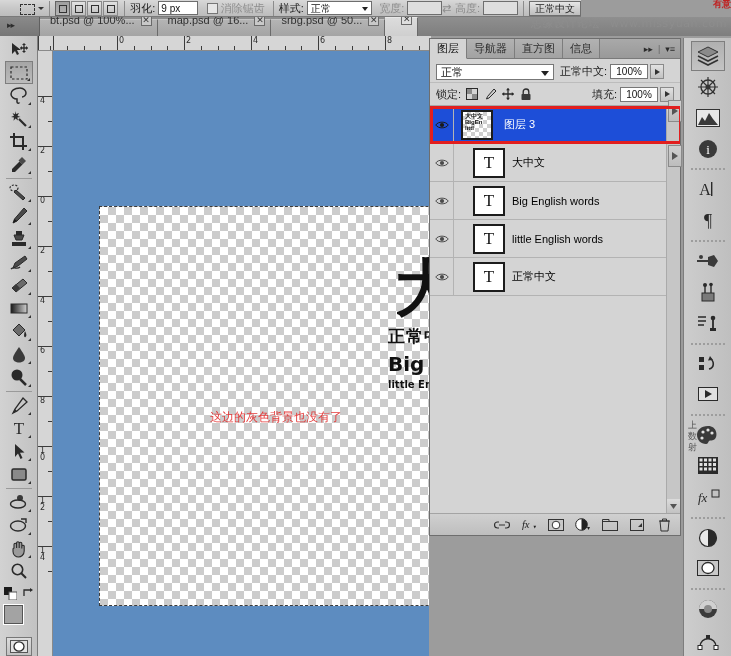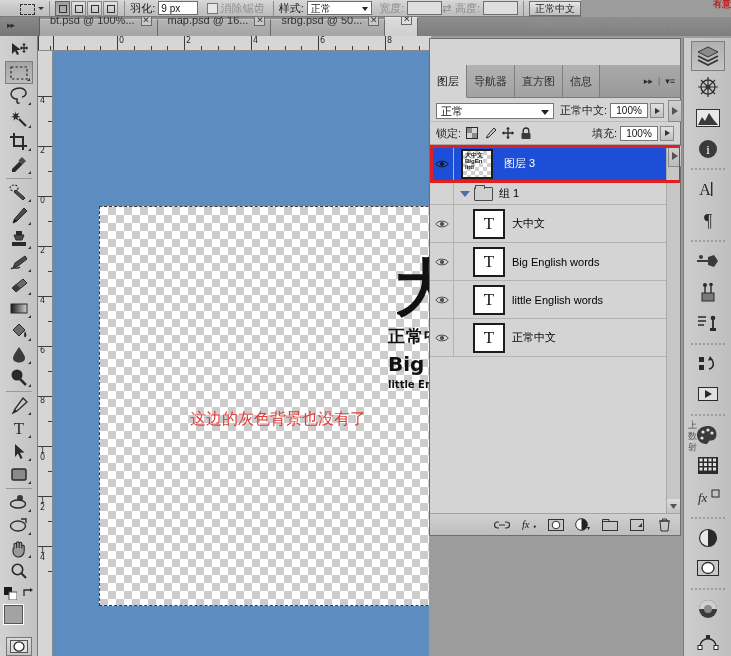--- a/index.html
+++ b/index.html
@@ -179,22 +179,22 @@
     position: absolute; left: 46px; top: 155px; width: 420px; height: 400px;
     background-color: #ffffff;
     background-image:
       linear-gradient(45deg, #cccccc 25%, transparent 25%, transparent 75%, #cccccc 75%),
       linear-gradient(45deg, #cccccc 25%, transparent 25%, transparent 75%, #cccccc 75%);
     background-size: 16px 16px;
     background-position: 0 0, 8px 8px;
     border: 1px dashed #3a3a3a;
   }
   #red-note {
-    position: absolute; left: 90px; top: 202px;
-    font-size: 16px; color: #e33b3b; white-space: nowrap;
+    position: absolute; left: 110px; top: 202px;
+    font-size: 12px; color: #e33b3b; white-space: nowrap;
     font-family: "DejaVu Sans", sans-serif;
   }
   #big-cn {
     position: absolute; left: 295px; top: 50px;
     font-size: 62px; color: #111; line-height: 62px; font-weight: bold;
     font-family: "DejaVu Sans", sans-serif;
   }
   #normal-cn {
     position: absolute; left: 288px; top: 118px;
     font-size: 17px; color: #111; letter-spacing: 1px; font-weight: bold;
@@ -211,23 +211,23 @@
     font-family: "DejaVu Sans", sans-serif;
   }
 
   
   #layers-panel {
     position: absolute; left: 429px; top: 38px; width: 252px; height: 498px;
     background: #d4d4d4; border: 1px solid #6e6e6e;
     display: flex; flex-direction: column;
   }
   #panel-tabs {
-    height: 33px; display: flex; align-items: stretch;
+    height: 20px; display: flex; align-items: stretch;
     background: linear-gradient(to bottom,#a9a9a9,#999999);
-    border-bottom: 1px solid #7a7a7a; position: relative; margin-top: 26px;
+    border-bottom: 1px solid #7a7a7a; position: relative;
   }
   .ptab {
     padding: 0 7px; display: flex; align-items: center; font-size: 11px;
     color: #2b2b2b; border-right: 1px solid #7d7d7d;
     background: linear-gradient(to bottom,#b2b2b2,#a2a2a2); white-space: nowrap;
   }
   .ptab.active {
     background: #d4d4d4; color: #111; border-bottom: 1px solid #d4d4d4;
     margin-bottom: -1px;
   }
@@ -812,26 +812,20 @@
             </svg>
           </div>
           <div class="thumb-cell">
             <div class="layer-thumb">
               <span class="mini">大中文<br>BigEn<br>littl</span>
             </div>
           </div>
           <span class="layer-name">图层 3</span>
         </div>
 
-        <div class="layer-row group">
-          <div class="eye-cell"></div>
-          <span class="disclosure"></span>
-          <span class="folder-icon"></span>
-          <span class="layer-name" style="padding-left:0">组 1</span>
-        </div>
 
         <div class="layer-row">
           <div class="eye-cell">
             <svg width="14" height="10" viewBox="0 0 14 10">
               <path d="M0.8 5 C3 1.2 11 1.2 13.2 5 C11 8.8 3 8.8 0.8 5 Z" fill="none" stroke="#4a4a4a" stroke-width="1"></path>
               <circle cx="7" cy="5" r="2.1" fill="#4a4a4a"></circle>
             </svg>
           </div>
           <span class="indent"></span>
           <div class="thumb-cell" style="width:38px">

